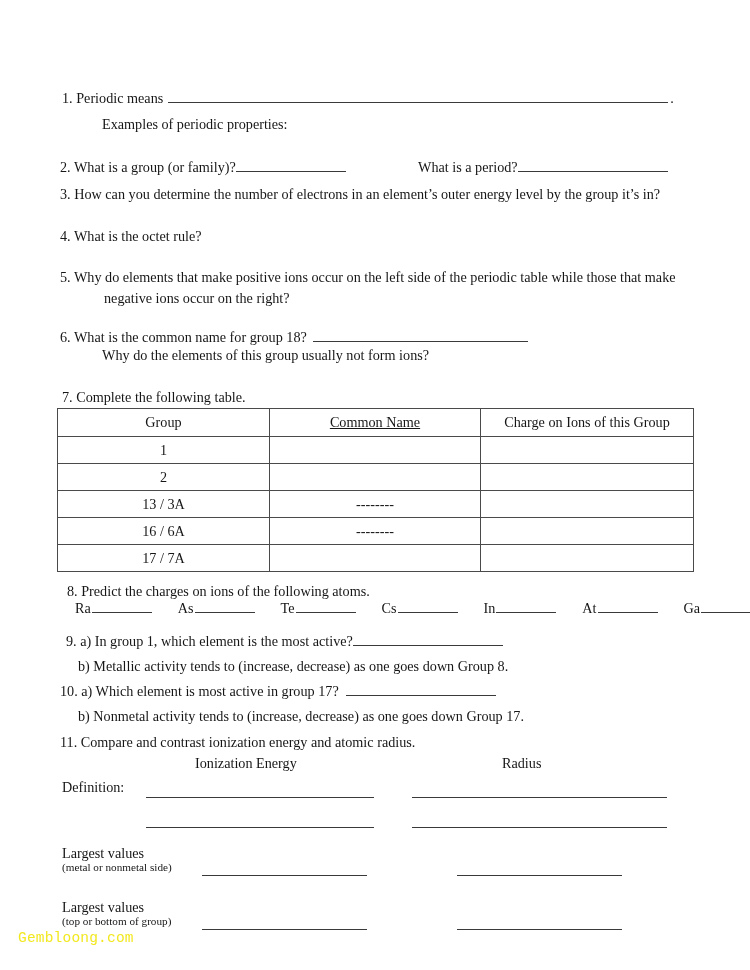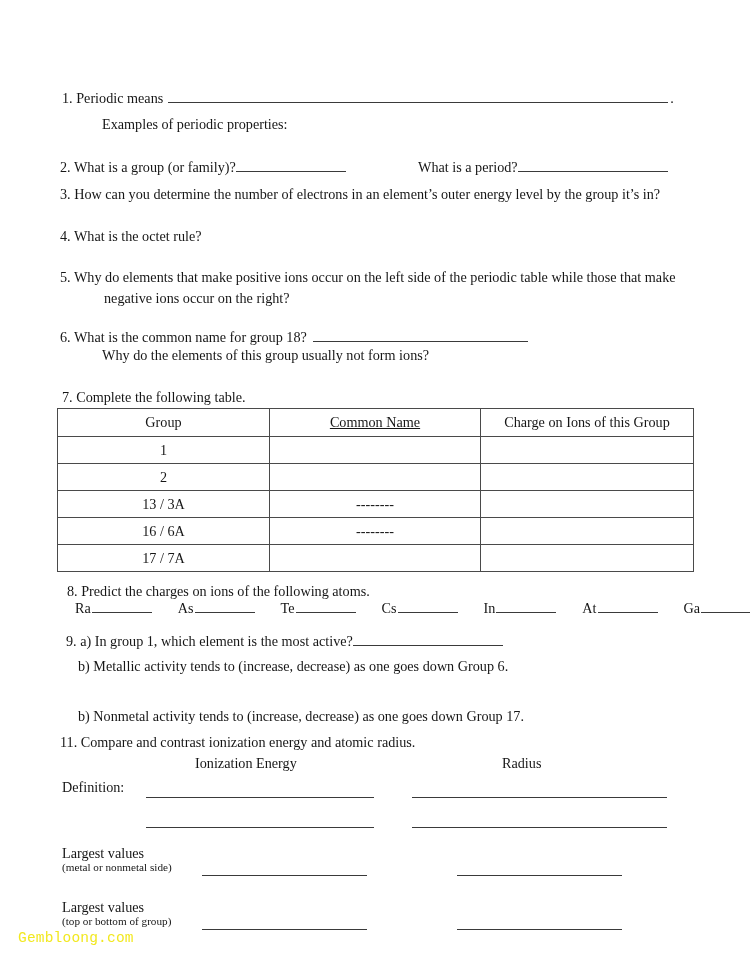--- a/index.html
+++ b/index.html
@@ -309,23 +309,27 @@
       <span class="elem-sym">Ga</span>
       <span class="rule blank-el"></span>
     </span>
   </div>
 
   <div class="q" style="left:66px; top:631px;">
     <span>9. a) In group 1, which element is the most active?</span>
     <span class="rule blank-m"></span>
   </div>
   <div class="q" style="left:78px; top:656px;">
-    <span>b) Metallic activity tends to (increase, decrease) as one goes down Group 6.</span>
-  </div>
-
+    <span>b) Metallic activity tends to (increase, decrease) as one goes down Group 8.</span>
+  </div>
+
+  <div class="q" style="left:60px; top:681px;">
+    <span>10. a) Which element is most active in group 17?</span>
+    <span class="rule blank-m" style="margin-left:7px;"></span>
+  </div>
   <div class="q" style="left:78px; top:706px;">
     <span>b) Nonmetal activity tends to (increase, decrease) as one goes down Group 17.</span>
   </div>
 
   <div class="q" style="left:60px; top:732px;">
     <span>11. Compare and contrast ionization energy and atomic radius.</span>
   </div>
 
   <div class="cmp">
     <div class="cmp-heads">

